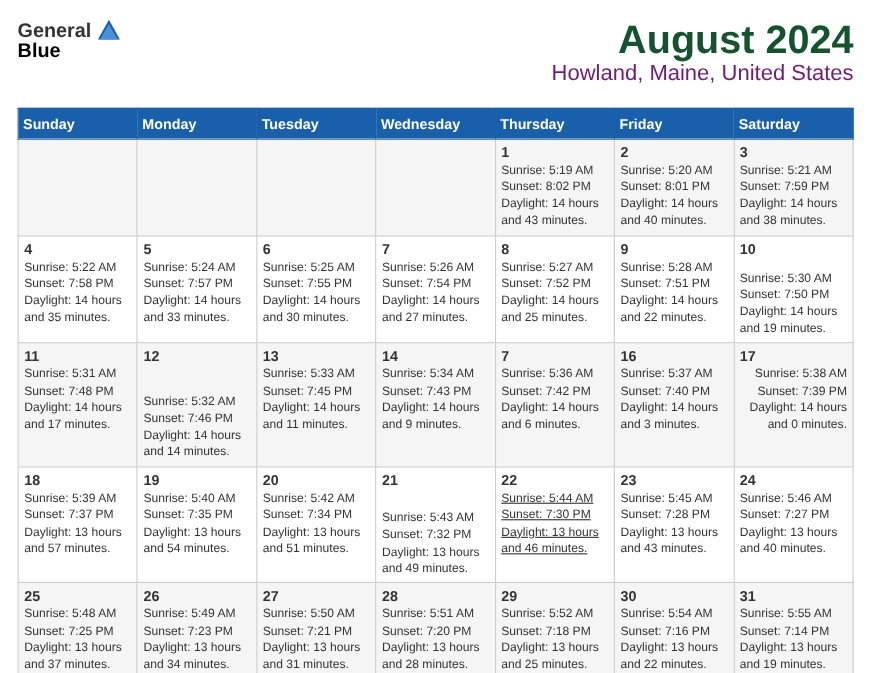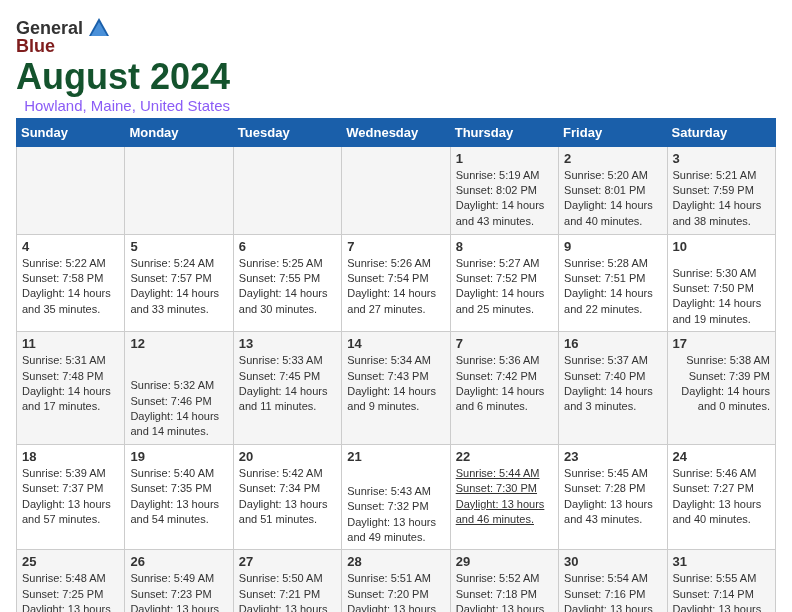--- a/index.html
+++ b/index.html
@@ -7,60 +7,59 @@
       font-family: Arial, sans-serif;
       background: #fff;
       width: 792px;
       min-height: 612px;
       padding: 16px;
     }
     .header {
       display: flex;
       justify-content: space-between;
       align-items: flex-start;
-      margin-bottom: 4px;
-      flex-direction: column;
+      margin-bottom: 19px;
     }
     .logo {
       display: flex;
       flex-direction: column;
       align-items: flex-start;
     }
     .logo-text {
       display: flex;
       align-items: center;
       gap: 2px;
     }
     .logo-general {
       font-size: 18px;
       font-weight: bold;
       color: #333;
     }
     .logo-blue {
       font-size: 18px;
       font-weight: bold;
-      color: #7f1d1d;
+      color: #000000;
     }
     .logo-icon {
       width: 24px;
       height: 24px;
       margin-left: 2px;
     }
     .title-section {
       text-align: right;
     }
     .month-year {
       font-size: 36px;
       font-weight: bold;
       color: #14532d;
       line-height: 1.1;
     }
     .location {
-      font-size: 15px;
-      color: #8b5cf6;
+      font-size: 20px;
+      color: #701a75;
     }
     table {
       width: 100%;
       border-collapse: collapse;
       font-size: 11px;
       border-radius: 21px;
     }
     thead tr th {
       background-color: #1a5faa;
       color: #fff;

